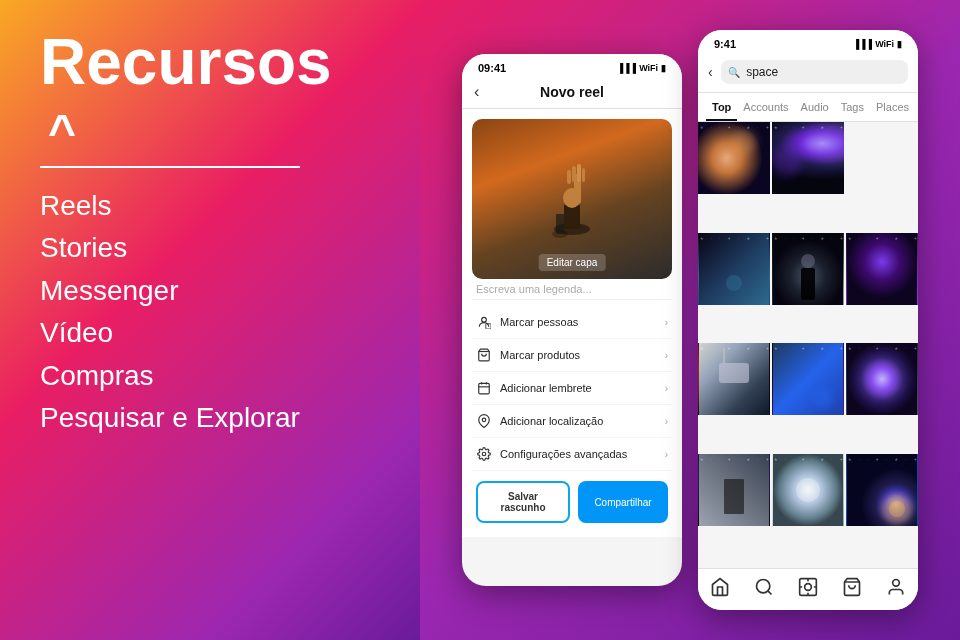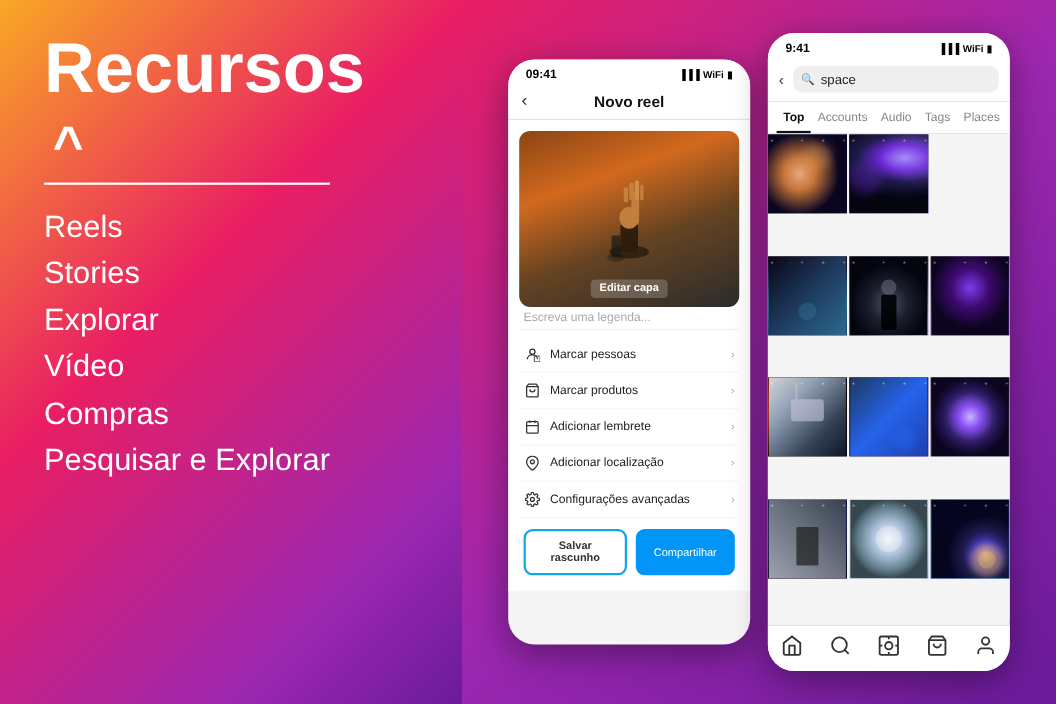--- a/index.html
+++ b/index.html
@@ -129,21 +129,20 @@
     .reel-cover {
       width: 100%;
       height: 160px;
       background: linear-gradient(160deg, #8B4513 0%, #D2691E 30%, #654321 60%, #2c2c2c 100%);
       border-radius: 10px;
       position: relative;
       overflow: hidden;
       display: flex;
       align-items: center;
       justify-content: center;
-      font-weight: bold;
     }
 
     .hand-svg {
       width: 60px;
       height: 90px;
       opacity: 0.9;
     }
 
     .editar-capa {
       position: absolute;
@@ -368,21 +367,21 @@
 
 <div class="left-panel">
   <div class="main-title">
     <span>Recursos</span>
     <span style="font-size:48px; margin-left:8px;">^</span>
   </div>
   <div class="title-divider"></div>
   <div class="menu-items">
     <div class="menu-item">Reels</div>
     <div class="menu-item">Stories</div>
-    <div class="menu-item">Explorar</div>
+    <div class="menu-item">Messenger</div>
     <div class="menu-item">Vídeo</div>
     <div class="menu-item">Compras</div>
     <div class="menu-item">Pesquisar e Explorar</div>
   </div>
 </div>
 
 <div class="right-panel">
 
   <div class="phone phone-left">
 

